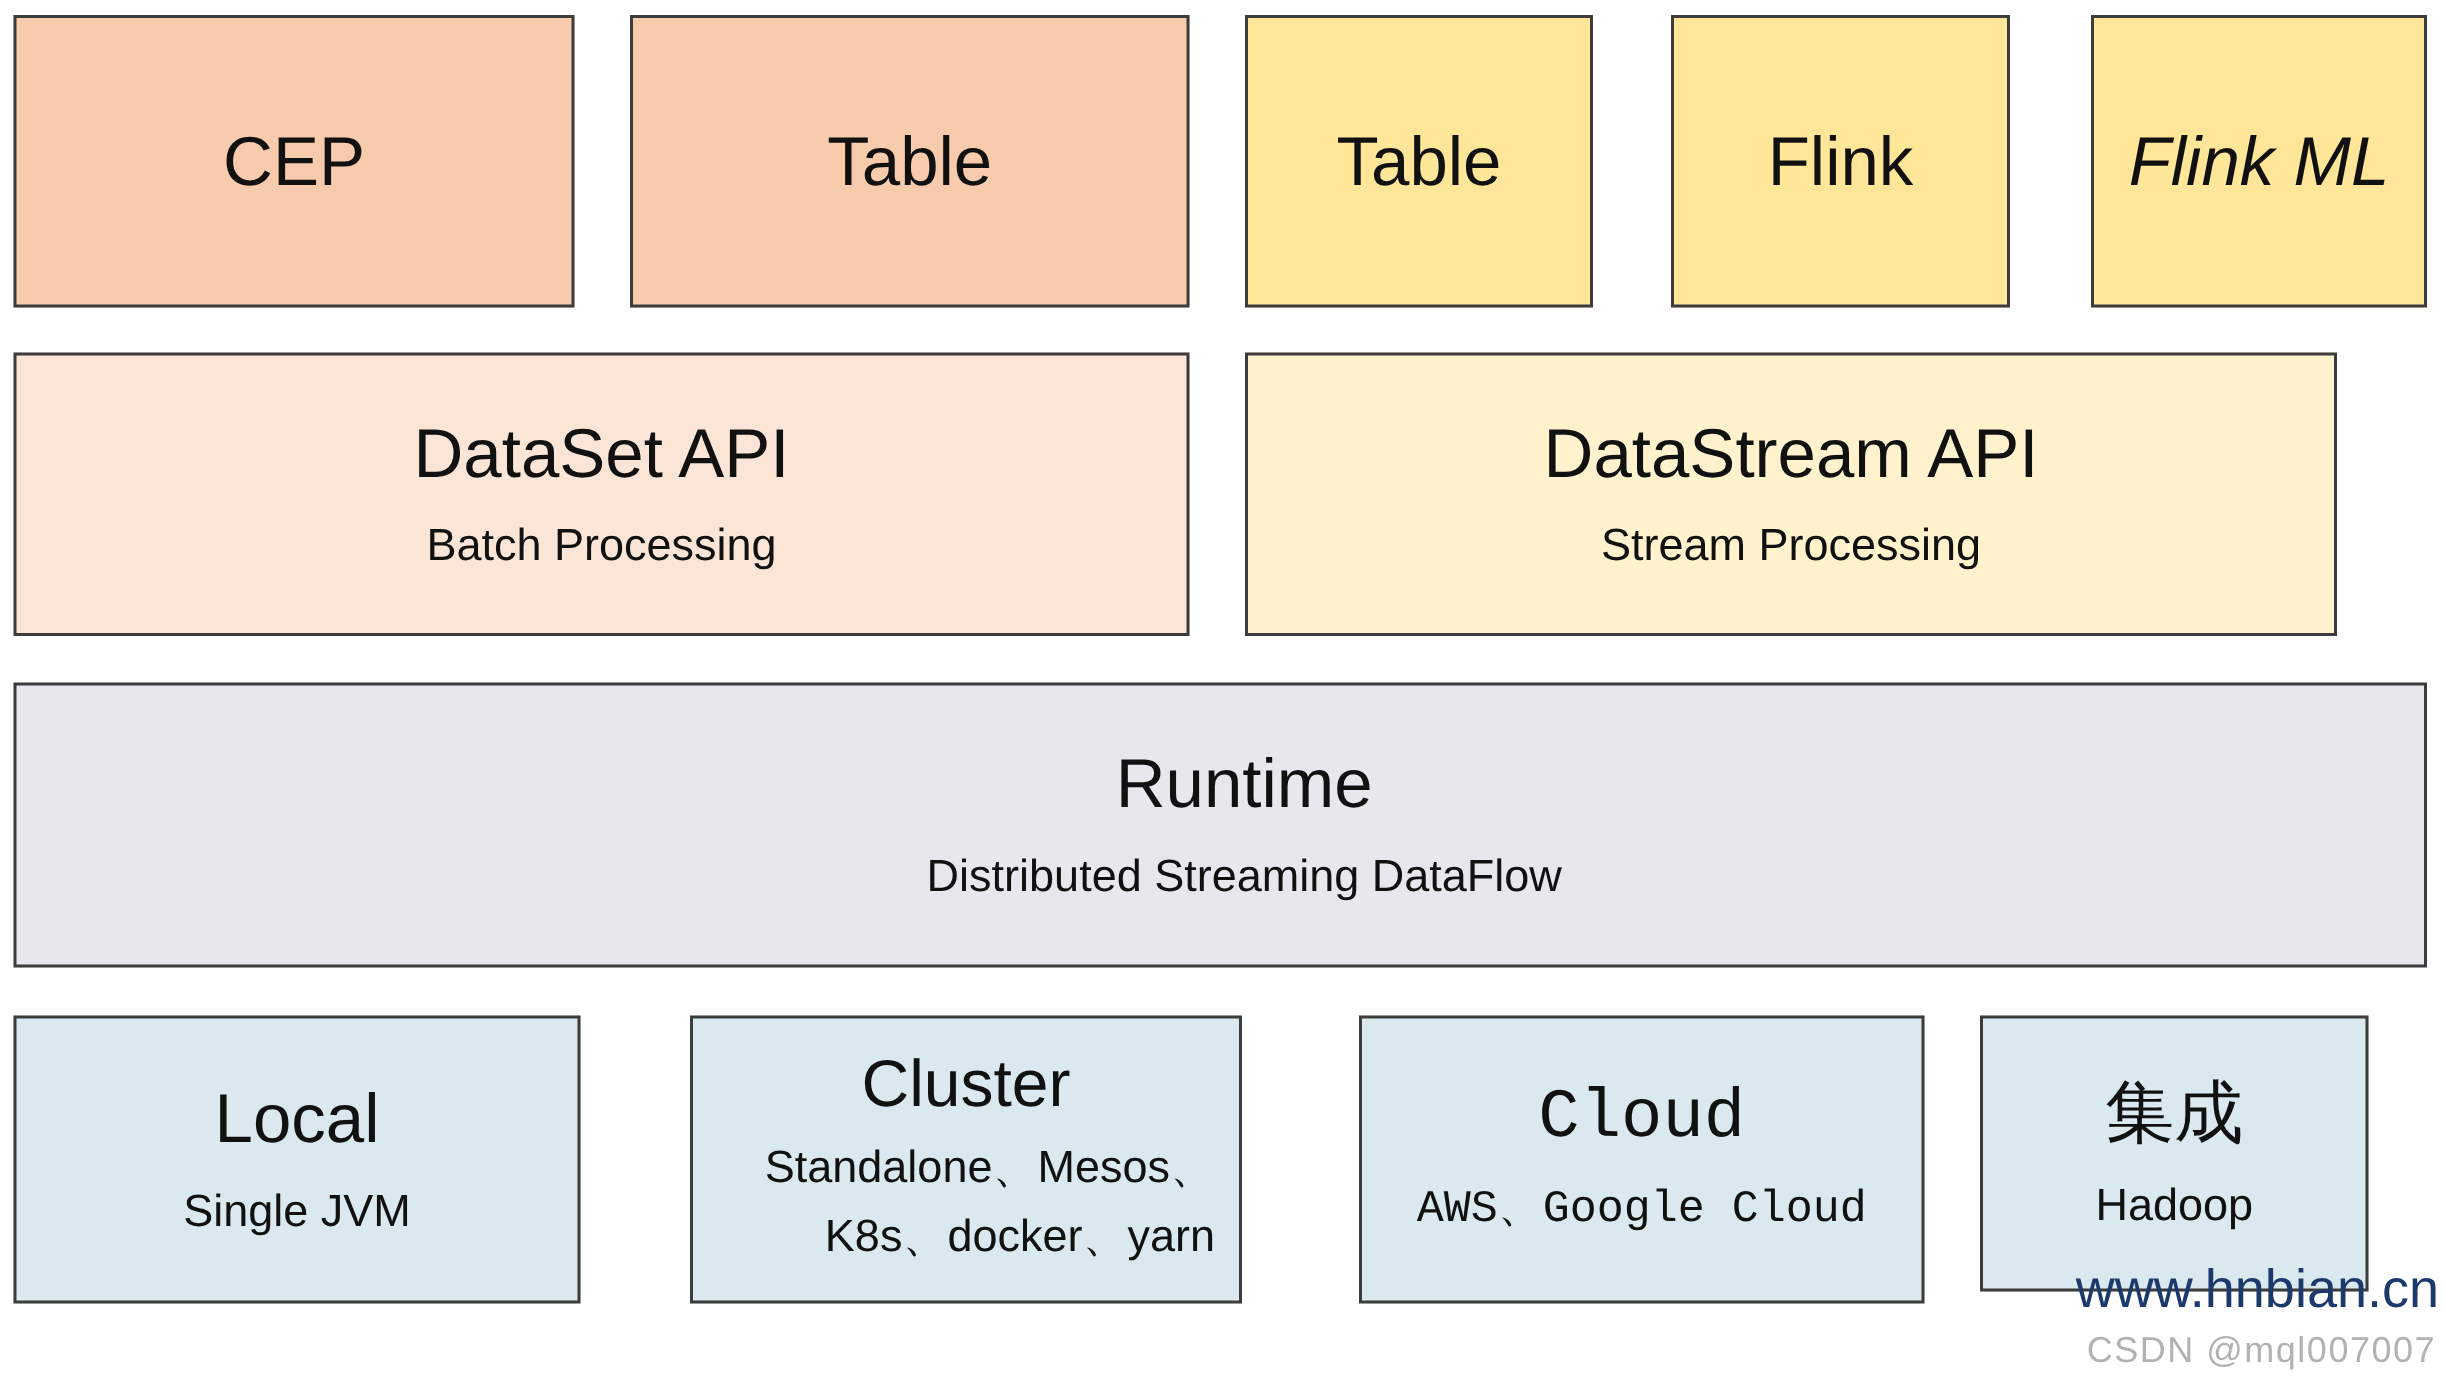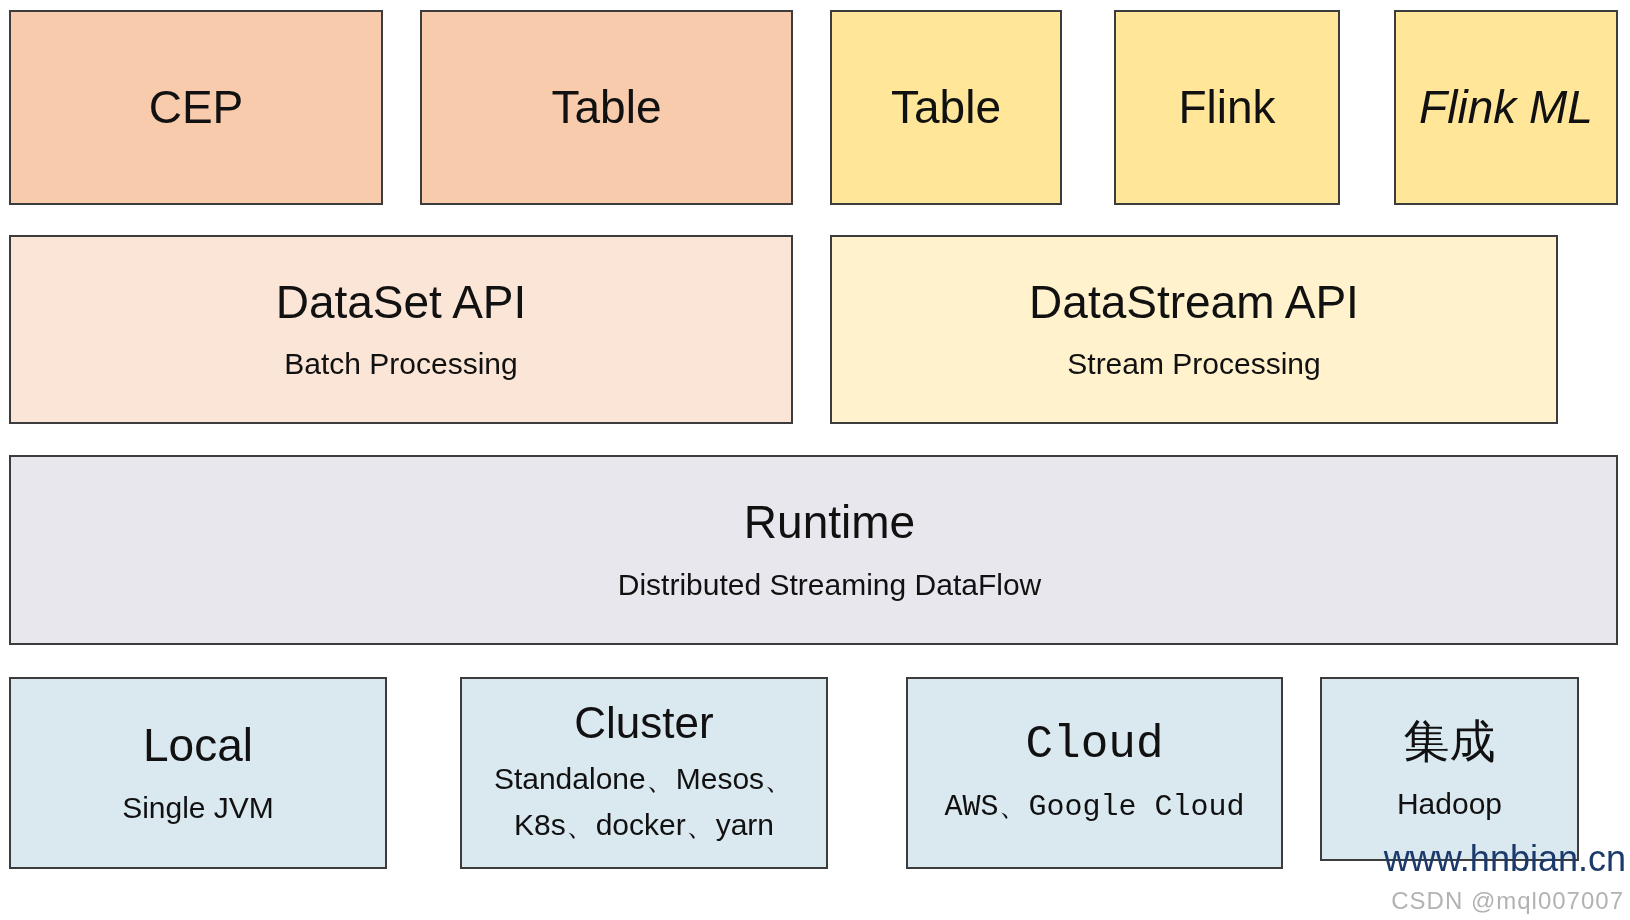--- a/index.html
+++ b/index.html
@@ -56,21 +56,21 @@
   .b-cluster     { left: 460px;  top: 677px; width: 368px; height: 192px; }
   .b-cloud       { left: 906px;  top: 677px; width: 377px; height: 192px; font-family: Liberation Mono, monospace; }
   .b-integration { left: 1320px; top: 677px; width: 259px; height: 184px; }
 
   .b-cluster { padding: 4px 16px; }
   .cluster-title { font-size: 44px; margin-bottom: 8px; }
   .cluster-line  {
     font-size: 30px;
     line-height: 1.55;
     width: 100%;
-    text-align: center;
+    text-align: right;
   }
 
   .site-link {
     position: absolute;
     right: 4px;
     bottom: 40px;
     font-size: 36px;
     color: var(--c-link, #1b3a6b);
     cursor: pointer;
     z-index: 3;

